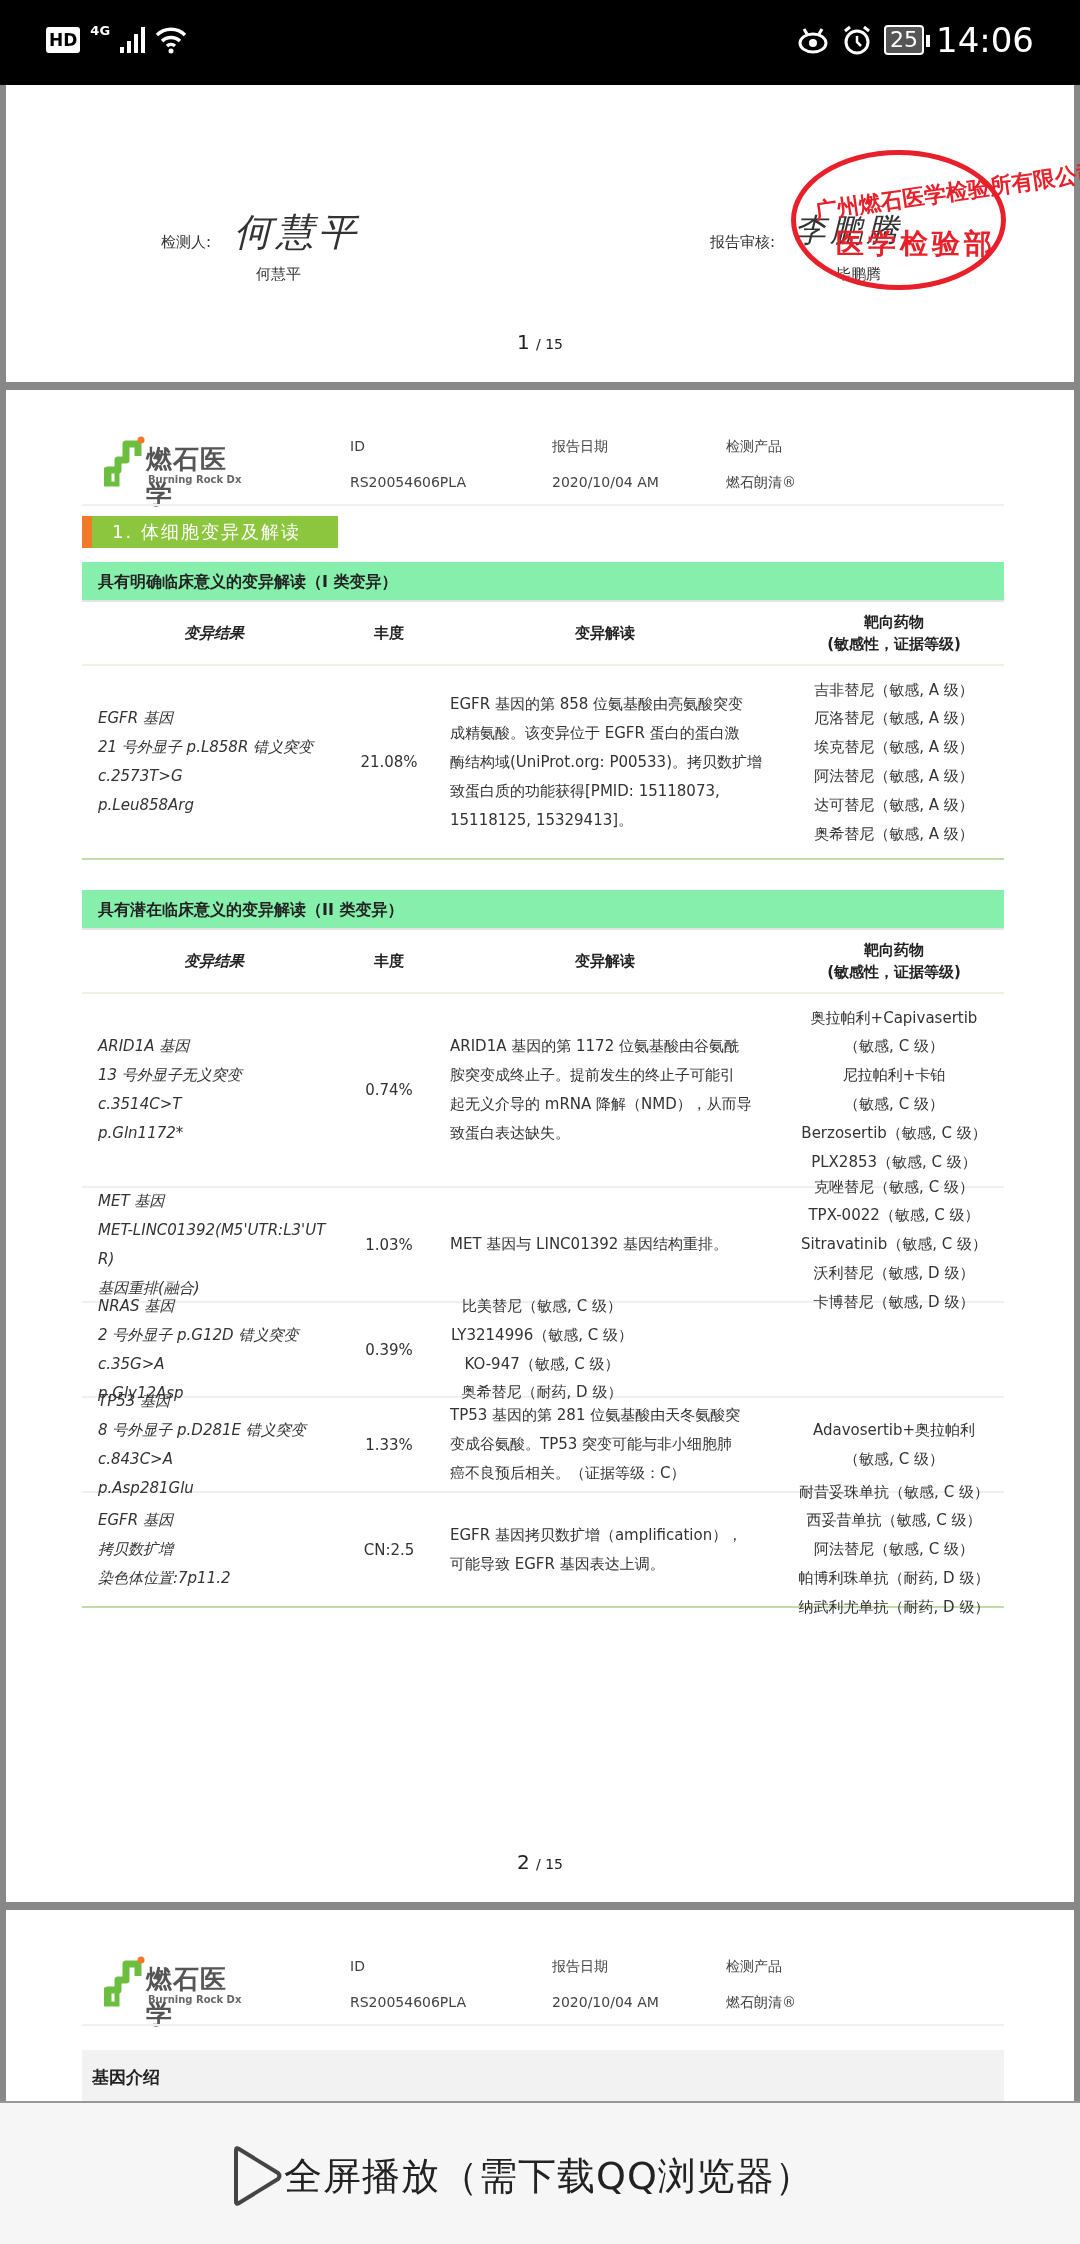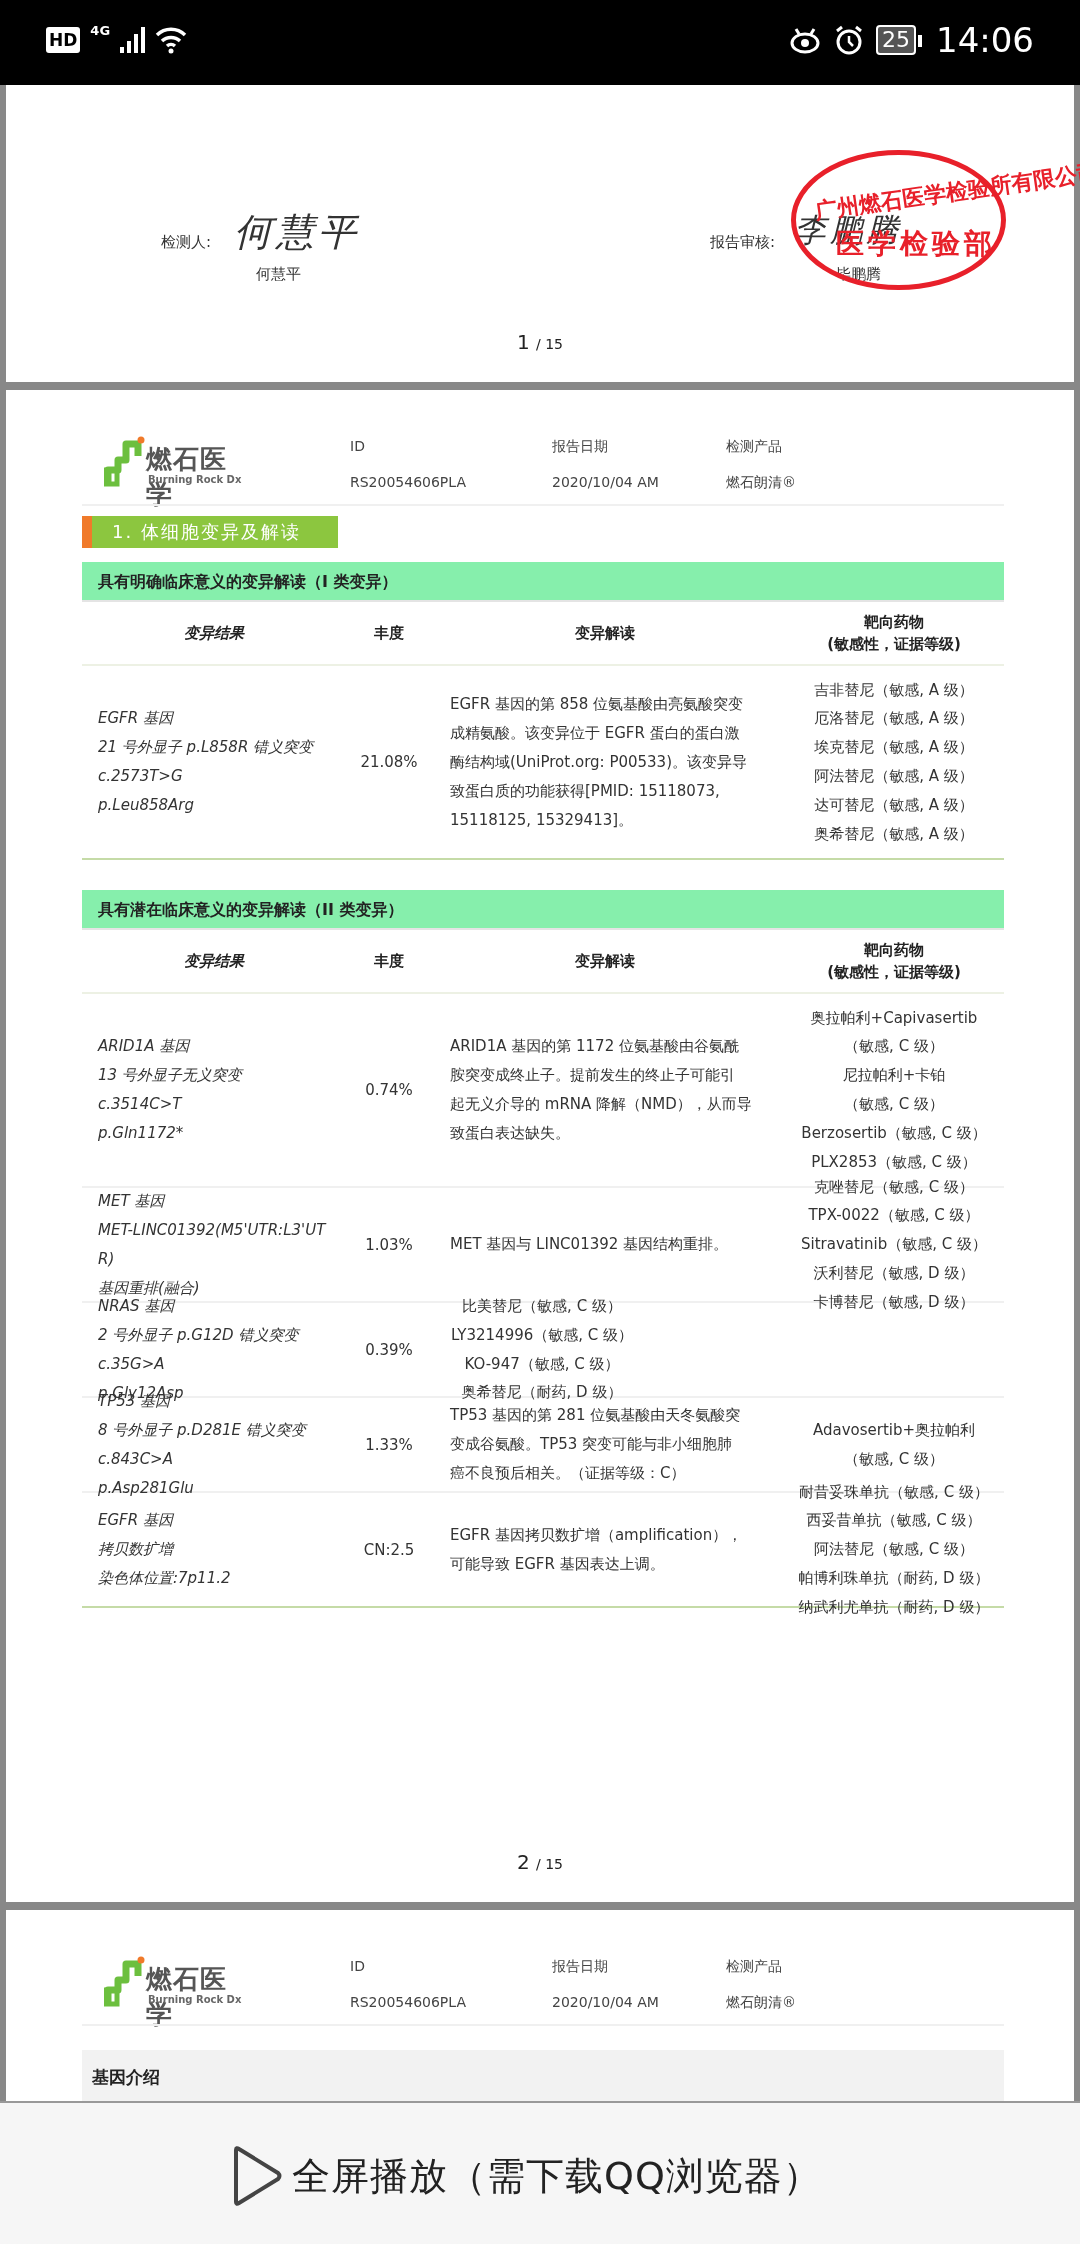--- a/index.html
+++ b/index.html
@@ -7,21 +7,21 @@
   .statusbar { position: absolute; left: 0; top: 0; width: 1080px; height: 85px; background: #000; color: #fff; }
   .sb-left { position: absolute; left: 46px; top: 26px; display: flex; align-items: center; gap: 10px; }
   .hd-badge { background: #fff; color: #000; font-size: 17px; font-weight: bold; padding: 3px 3px; border-radius: 3px; line-height: 20px; }
   .net { font-size: 13px; font-weight: bold; position: relative; top: -10px; }
   .bars { display: flex; align-items: flex-end; gap: 3px; height: 26px; }
   .bars span { width: 4px; background: #fff; display: block; }
   .wifi { width: 32px; height: 28px; }
   .sb-right { position: absolute; right: 46px; top: 20px; display: flex; align-items: center; gap: 12px; font-size: 32px; }
   .bat { border: 2px solid #fff; border-radius: 4px; font-size: 22px; padding: 0 4px; line-height: 26px; position: relative; background: #555; }
   .bat::after { content: ""; position: absolute; right: -8px; top: 8px; width: 4px; height: 12px; background: #fff; }
-  .clock { font-size: 34px; margin-left: 8px; }
+  .clock { font-size: 34px; }
 
   .page { position: absolute; left: 6px; width: 1068px; background: #fff; }
   .p1 { top: 85px; height: 297px; }
   .p2 { top: 390px; height: 1512px; }
   .p3 { top: 1910px; height: 191px; overflow: hidden; }
 
   .sig-label { position: absolute; font-size: 15px; color: #333; }
   .sig-script { position: absolute; font-family: "DejaVu Serif", serif; font-size: 38px; font-style: italic; color: #333; letter-spacing: 4px; }
   .sig-name { position: absolute; font-size: 15px; color: #333; }
   .stamp { position: absolute; left: 785px; top: 65px; width: 215px; height: 140px; border: 5px solid #e8202a; border-radius: 50%; color: #e8202a; }
@@ -49,21 +49,21 @@
   .c3 { width: 352px; padding-left: 18px; text-align: left; line-height: 29px; padding-right: 6px; }
   .c4 { width: 220px; text-align: center; line-height: 28.8px; }
   .tbl-head .c1 { text-align: center; padding-left: 0; }
   .tbl-head .c3 { text-align: center; padding-left: 0; }
   .tbl-head .c4 { line-height: 22px; }
   .line { display: block; }
 
   .sub-title { position: absolute; left: 76px; top: 140px; width: 922px; height: 54px; background: #f2f2f2; font-size: 17px; font-weight: bold; line-height: 54px; padding-left: 10px; color: #222; }
 
   .bottom-bar { position: absolute; left: 0; top: 2101px; width: 1080px; height: 143px; background: #f6f6f6; border-top: 2px solid #999; }
-  .play-btn { position: absolute; left: 230px; top: 42px; display: flex; align-items: center; gap: 8px; cursor: pointer; }
+  .play-btn { position: absolute; left: 230px; top: 42px; display: flex; align-items: center; cursor: pointer; }
   .play-label { font-size: 38px; color: #222; letter-spacing: 1px; }
 </style>
 </head>
 <body>
 
 <div class="statusbar">
   <div class="sb-left">
     <span class="hd-badge">HD</span>
     <span class="net">4G</span>
     <div class="bars">
@@ -152,21 +152,21 @@
           <span class="line">21 号外显子 p.L858R 错义突变</span>
           <span class="line">c.2573T&gt;G</span>
           <span class="line">p.Leu858Arg</span>
         </div>
         <div class="c2">
           <span class="line">21.08%</span>
         </div>
         <div class="c3">
           <span class="line">EGFR 基因的第 858 位氨基酸由亮氨酸突变</span>
           <span class="line">成精氨酸。该变异位于 EGFR 蛋白的蛋白激</span>
-          <span class="line">酶结构域(UniProt.org: P00533)。该变异导</span>
+          <span class="line">酶结构域(UniProt.org: P00533)。拷贝数扩增</span>
           <span class="line">致蛋白质的功能获得[PMID: 15118073,</span>
           <span class="line">15118125, 15329413]。</span>
         </div>
         <div class="c4">
           <span class="line">吉非替尼（敏感, A 级）</span>
           <span class="line">厄洛替尼（敏感, A 级）</span>
           <span class="line">埃克替尼（敏感, A 级）</span>
           <span class="line">阿法替尼（敏感, A 级）</span>
           <span class="line">达可替尼（敏感, A 级）</span>
           <span class="line">奥希替尼（敏感, A 级）</span>

